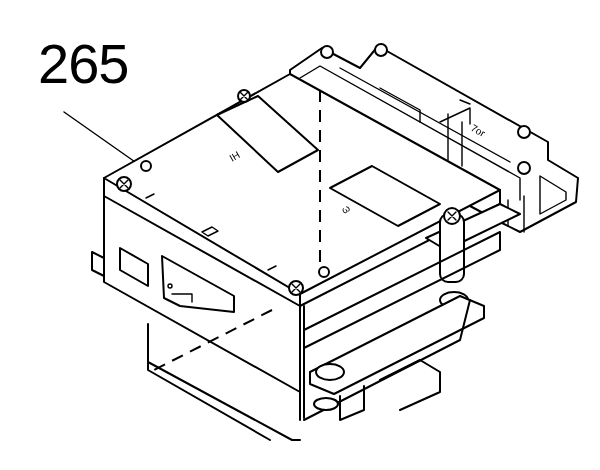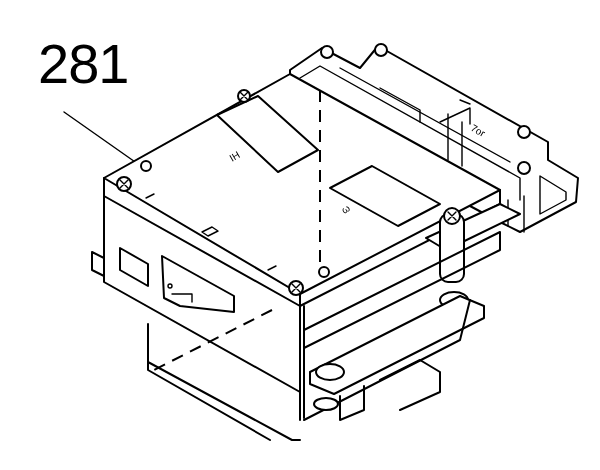--- a/index.html
+++ b/index.html
@@ -10,21 +10,21 @@
   .ln { fill:none; stroke:#000; stroke-width:2; stroke-linejoin:round; stroke-linecap:round; }
   .th { fill:none; stroke:#000; stroke-width:1.4; stroke-linejoin:round; stroke-linecap:round; }
   .fl { fill:#fff; stroke:#000; stroke-width:2; stroke-linejoin:round; }
   .dash { fill:none; stroke:#000; stroke-width:2; stroke-dasharray:12 8; }
   .mark { font-size:10px; fill:#000; font-family:"Liberation Sans", sans-serif; }
 </style>
 </head>
 <body>
 
 <div id="stage">
-  <div class="callout">281</div>
+  <div class="callout">265</div>
 
   <svg width="600" height="470" viewBox="0 0 600 470">
 
     <line class="th" x1="64" y1="112" x2="138" y2="164"></line>
 
     <g>
       <path class="fl" d="M290,70 L322,48 L360,68 L378,46 L548,142 L548,160 L578,178 L576,202 L520,232 L500,222 L470,206 L290,110 Z"></path>
       <path class="th" d="M300,78 L320,66 L520,178 L520,200"></path>
       <path class="th" d="M340,68 L510,162"></path>
       <path class="th" d="M380,88 L420,110 L420,122"></path>

